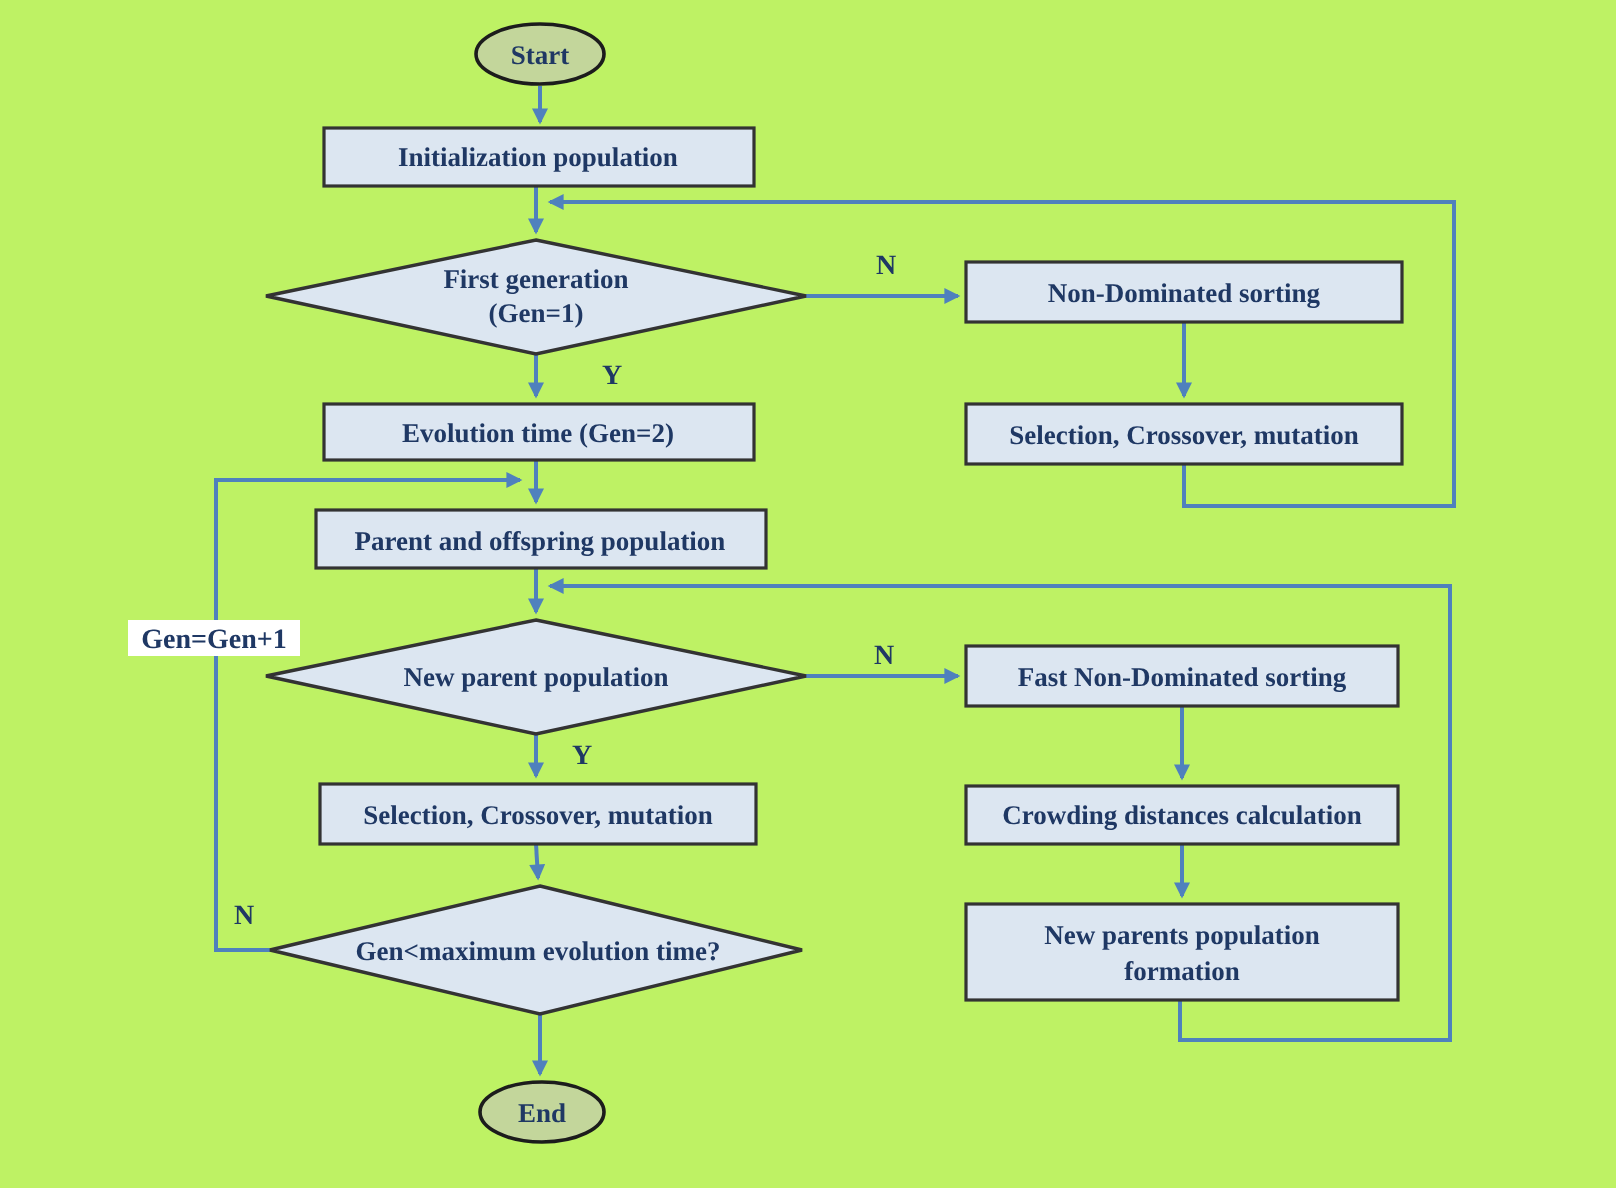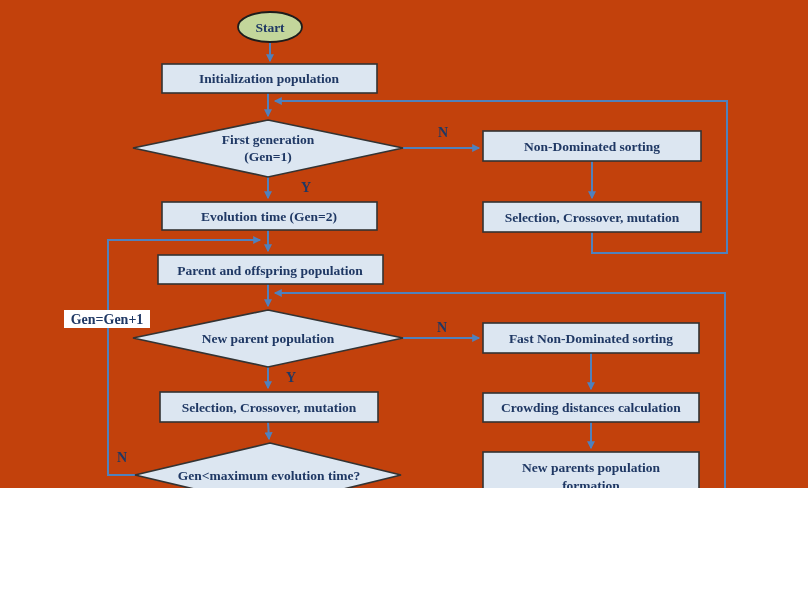--- a/index.html
+++ b/index.html
@@ -3,22 +3,22 @@
 <meta charset="utf-8">
 <style>
   html, body {
     margin: 0;
     padding: 0;
     background: #ffffff;
   }
   .stage {
     position: relative;
     width: 808px;
-    height: 488px;
-    background: #c2410c;
+    height: 594px;
+    background: #bef264;
     overflow: hidden;
   }
   svg { display: block; }
   .process {
     fill: var(--process-fill, #dce6f1);
     stroke: var(--shape-border, #333333);
     stroke-width: 1.6;
   }
   .decision {
     fill: var(--process-fill, #dce6f1);

